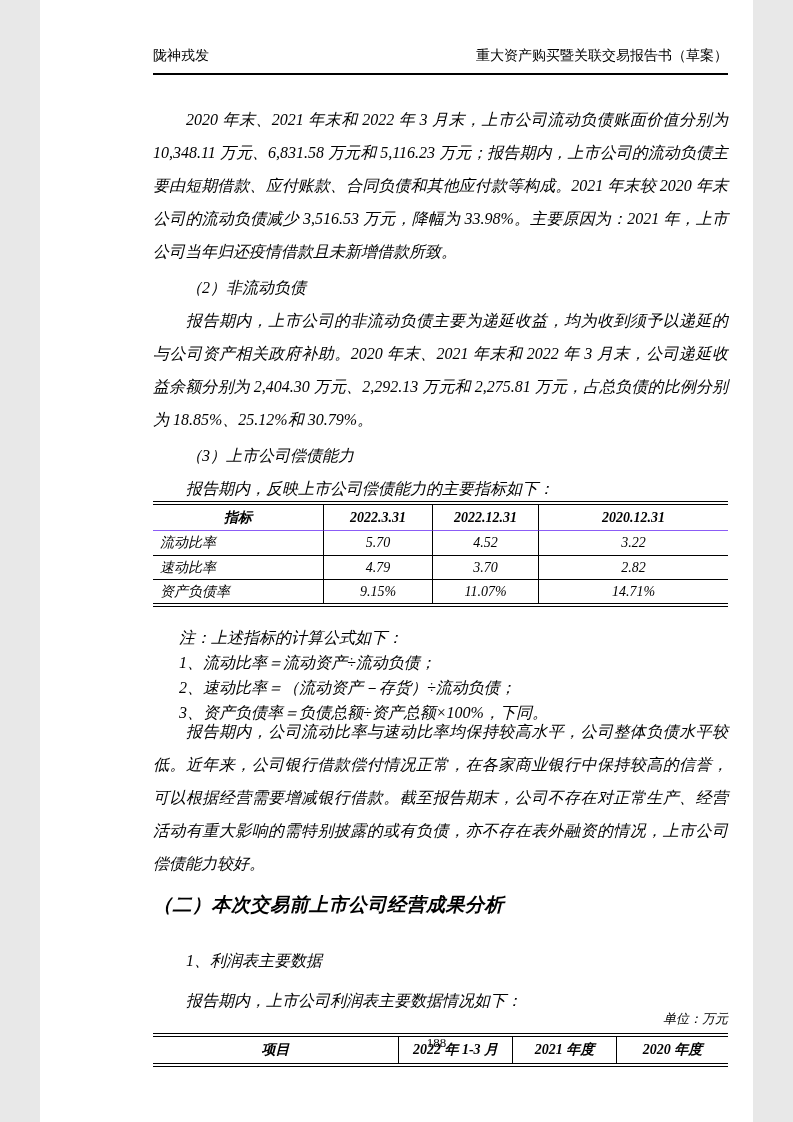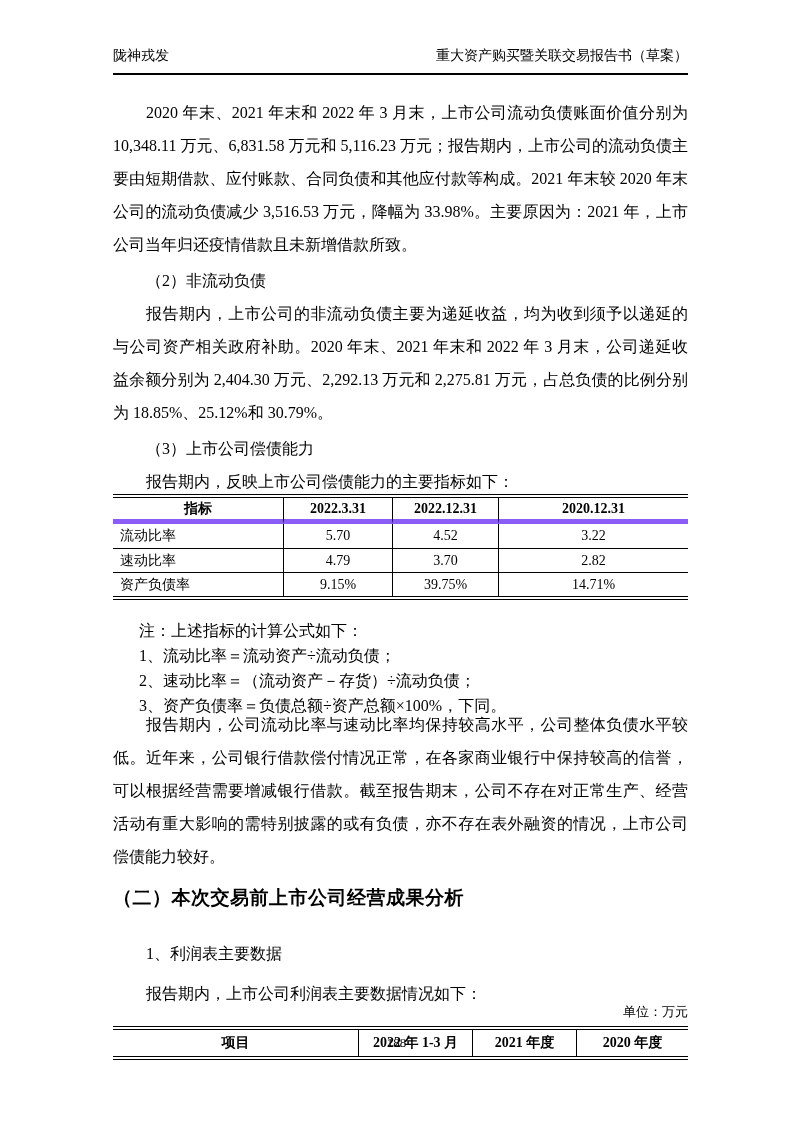--- a/index.html
+++ b/index.html
@@ -1,36 +1,36 @@
 <!DOCTYPE html>
 <html><head>
 <meta charset="utf-8">
 <style>
   * { box-sizing: border-box; }
   html,body { margin:0; padding:0; background:#e8e8e8; }
   .page {
     position: relative;
-    width: 793px; height: 1122px;
+    width: 713px; height: 1122px;
     margin: 0 auto;
     background: #ffffff;
     color: #000;
     font-family: "Liberation Serif", "DejaVu Serif", serif;
     overflow: hidden;
   }
   .header {
     position: absolute;
     top: 47px; left: 113px; width: 575px;
     display: flex; justify-content: space-between; align-items: flex-end;
     font-size: 14px; line-height: 17px;
     padding-bottom: 9px;
     border-bottom: 2px solid #000;
   }
   .content {
     position: absolute;
-    top: 96px; left: 113px; width: 575px;
+    top: 103px; left: 113px; width: 575px; font-style: italic;
   }
   p.body {
     margin: 0;
     font-size: 16px;
     line-height: 33px;
     text-align: justify;
     text-indent: 33px;
   }
   p.subhead {
     margin: 3px 0 0 0;
@@ -41,21 +41,21 @@
   table { border-collapse: separate; border-spacing: 0; width: 575px; }
   table.rule-table {
     border-top: 4px double #000;
     border-bottom: 4px double #000;
     font-size: 14px;
   }
   table.solvency { margin-top: -4px; }
   table.solvency th {
     font-weight: bold; text-align: center;
     height: 26px; padding: 1px 4px;
-    border-bottom: 5px solid #8b5cf6;
+    border-bottom: 1px solid #8b5cf6;
   }
   table.solvency td { height: 24px; padding: 1px 4px; text-align: center; }
   table.solvency td.label { text-align: left; padding-left: 7px; }
   table.solvency tbody tr + tr td { border-top: 1px solid #000; }
   table.solvency th + th, table.solvency td + td { border-left: 1px solid #000; margin-top: 40px; }
   .notes { margin-top: 18px; font-size: 16px; line-height: 25px; }
   .notes p { margin: 0; text-indent: 26px; }
   p.para4 { margin-top: -10px; }
   h2.section-heading {
     margin: 12px 0 17px 0;
@@ -125,21 +125,21 @@
         </tr>
         <tr>
           <td class="label">速动比率</td>
           <td>4.79</td>
           <td>3.70</td>
           <td>2.82</td>
         </tr>
         <tr>
           <td class="label">资产负债率</td>
           <td>9.15%</td>
-          <td>39.75%</td>
+          <td>11.07%</td>
           <td>14.71%</td>
         </tr>
       </tbody>
     </table>
 
     <div class="notes">
       <p>注：上述指标的计算公式如下：</p>
       <p>1、流动比率＝流动资产÷流动负债；</p>
       <p>2、速动比率＝（流动资产－存货）÷流动负债；</p>
       <p>3、资产负债率＝负债总额÷资产总额×100%，下同。</p>

